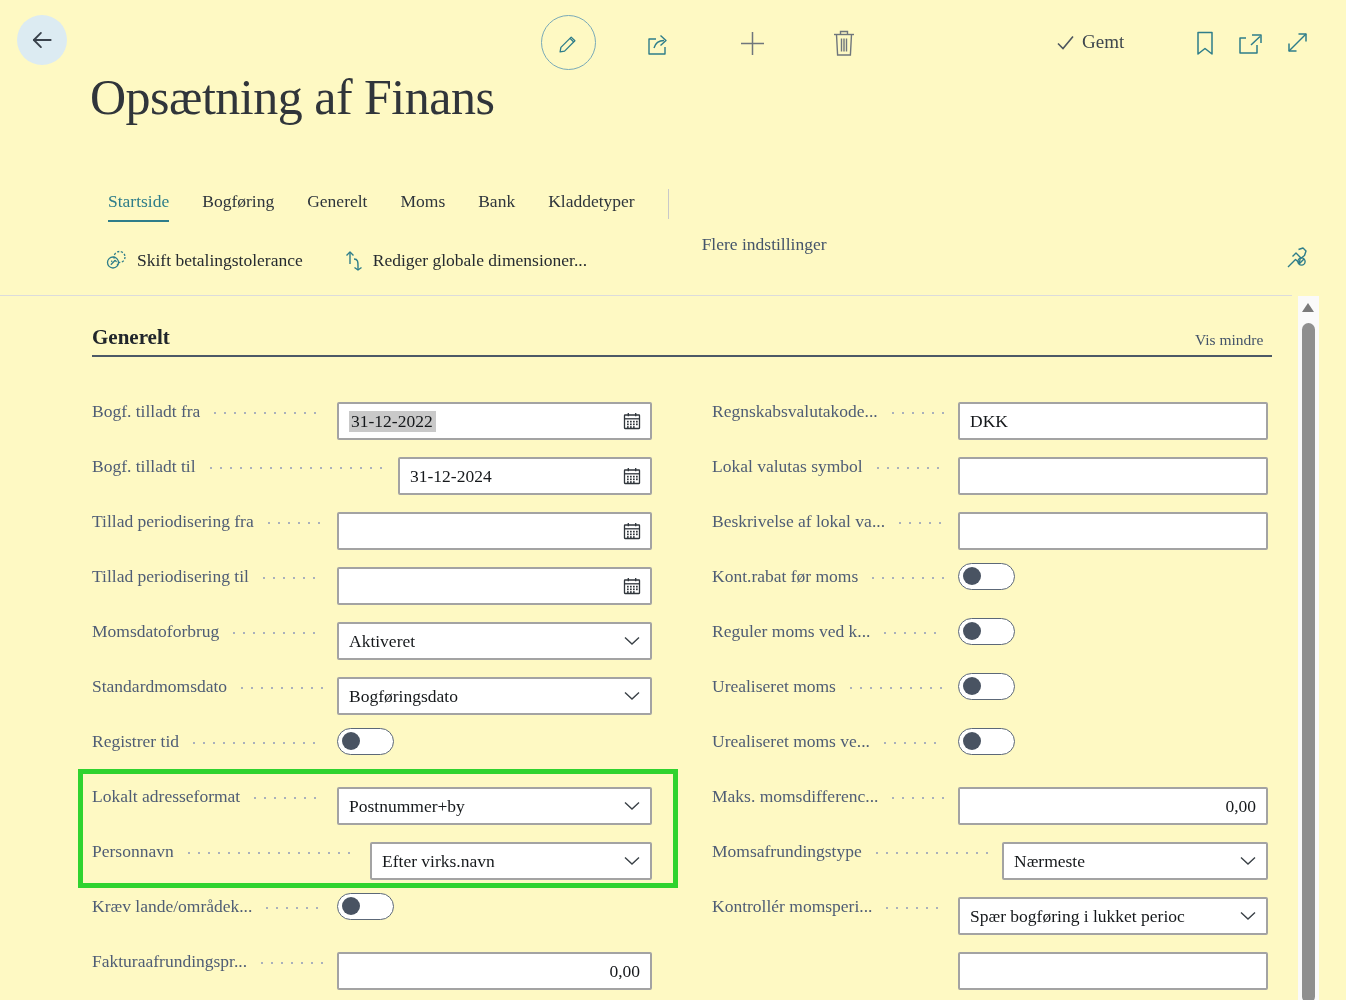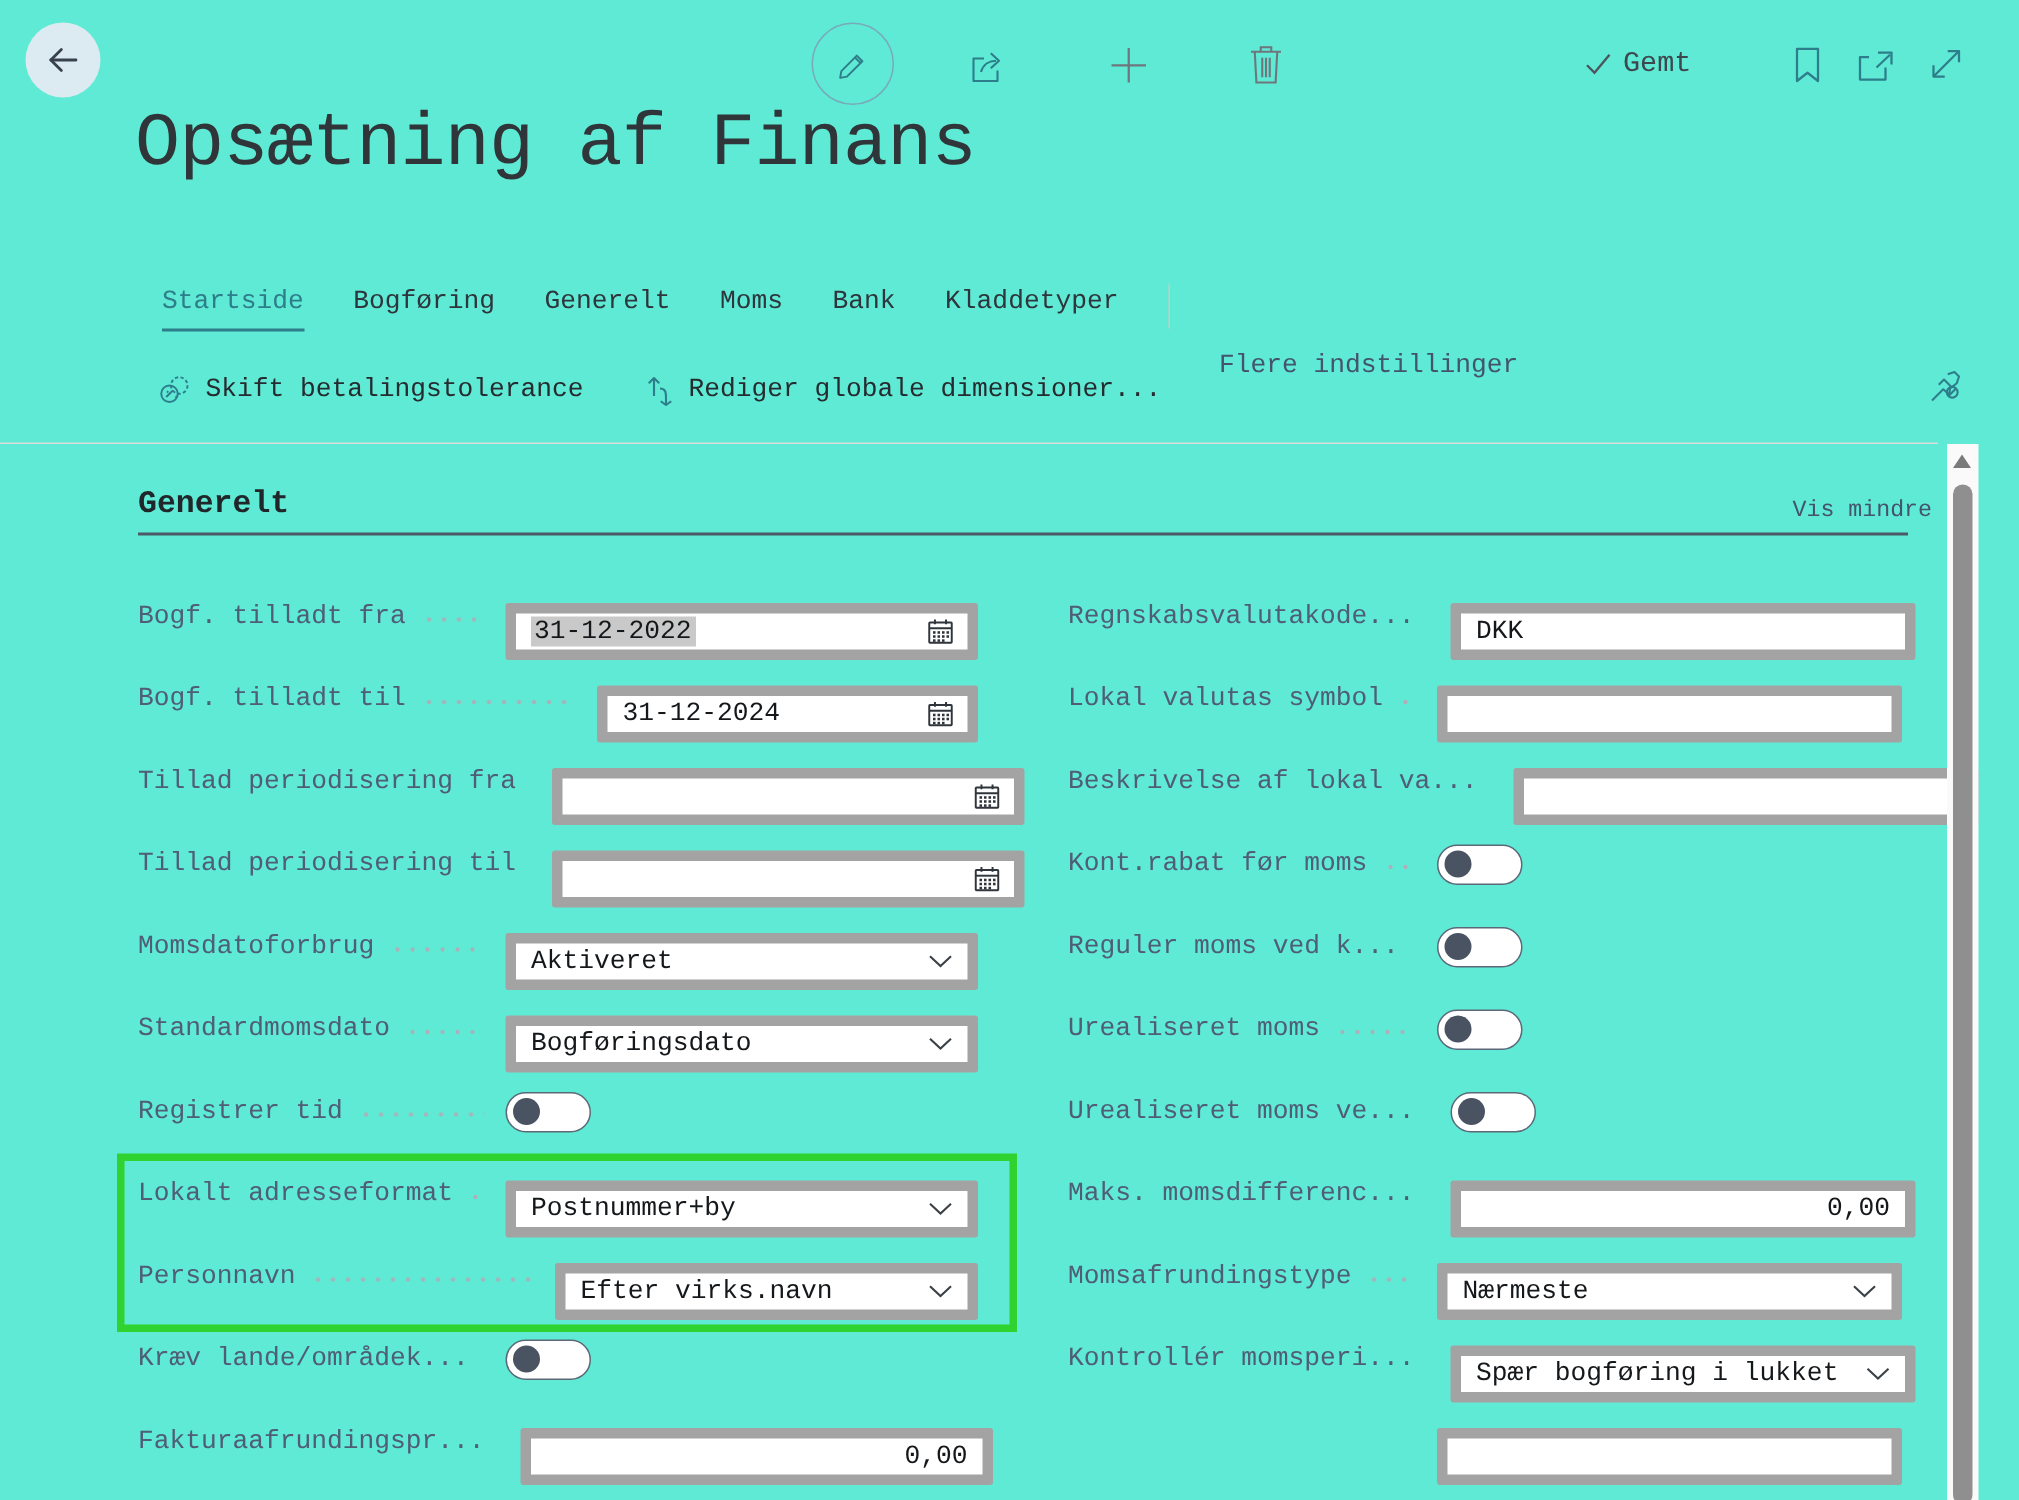--- a/index.html
+++ b/index.html
@@ -1,17 +1,17 @@
 <!DOCTYPE html>
 <html><head>
 <meta charset="utf-8">
 <style>
   html,body{margin:0;padding:0;background:#fff;}
-  .page{position:relative;width:1346px;height:1000px;background:#5eead4;overflow:hidden;
-        font-family:Liberation Mono, monospace;-webkit-font-smoothing:antialiased;}
+  .page{position:relative;width:1346px;height:1000px;background:#fef9c3;overflow:hidden;
+        font-family:Liberation Serif, serif;-webkit-font-smoothing:antialiased;}
 
   
   .back-btn{position:absolute;left:17px;top:15px;width:50px;height:50px;border-radius:50%;
             background:#dcebf2;border:none;display:flex;align-items:center;justify-content:center;cursor:pointer;}
 
   
   .tb-icon{position:absolute;line-height:0;cursor:pointer;}
   .edit-circle{position:absolute;left:541px;top:15px;width:55px;height:55px;border:1px solid #79aab8;
                border-radius:50%;display:flex;align-items:center;justify-content:center;cursor:pointer;box-sizing:border-box;}
   .saved{position:absolute;left:1056px;top:31px;display:flex;align-items:center;gap:7px;
@@ -46,21 +46,21 @@
   
   .fields-col{position:absolute;top:392px;display:flex;flex-direction:column;}
   .fields-col.left{left:92px;width:560px;}
   .fields-col.right{left:712px;width:556px;}
   .field-row{display:flex;align-items:center;height:38px;margin-bottom:17px;}
   .field-label{font-size:17.5px;color:#4f5d75;white-space:nowrap;flex-shrink:0;}
   .leader{flex:1;height:4px;margin:3px 14px 0 10px;
           background-image:radial-gradient(circle,#aab1bb 1.3px,transparent 1.45px);
           background-size:10px 4px;background-repeat:repeat-x;background-position:0 50%;}
   .control{flex-shrink:0;position:relative;height:38px;box-sizing:border-box;}
-  .input{border:7px solid #a3a3a3;border-radius:2px;background:#fff;display:flex;align-items:center;
+  .input{border:2px solid #a3a3a3;border-radius:2px;background:#fff;display:flex;align-items:center;
          padding:0 10px;font-size:17.5px;color:#15181b;margin-top:20px;}
   .input .value{white-space:nowrap;overflow:hidden;}
   .input.date{padding-right:36px;}
   .input.select{padding-right:46px;}
   .input.number{justify-content:flex-end;}
   .sel-bg{background:#c9c9c9;padding:1px 3px 2px 2px;}
   .cal{position:absolute;right:8px;top:50%;transform:translateY(-50%);line-height:0;cursor:pointer;}
   .chev{position:absolute;right:10px;top:50%;transform:translateY(-50%);line-height:0;cursor:pointer;background:#fff;padding-left:2px;}
   .toggle-wrap{display:flex;align-items:center;}
   .toggle{width:57px;height:27px;border:1.5px solid #5c6878;border-radius:15px;background:#fff;
@@ -451,21 +451,21 @@
       <div class="field-row">
         <span class="field-label">Maks. momsdifferenc...</span>
         <span class="leader"></span>
         <div class="control input number" style="width:310px">
           <span class="value">0,00</span>
         </div>
       </div>
       <div class="field-row">
         <span class="field-label">Momsafrundingstype</span>
         <span class="leader"></span>
-        <div class="control input select" style="width:310px">
+        <div class="control input select" style="width:266px">
           <span class="value">Nærmeste</span>
           <span class="chev"><svg width="16" height="9" viewBox="0 0 16 9" fill="none" stroke="#3a4147" stroke-width="1.4">
               <path d="M1 1l7 6.5L15 1"></path>
             </svg></span>
         </div>
       </div>
       <div class="field-row">
         <span class="field-label">Kontrollér momsperi...</span>
         <span class="leader"></span>
         <div class="control input select" style="width:310px">

